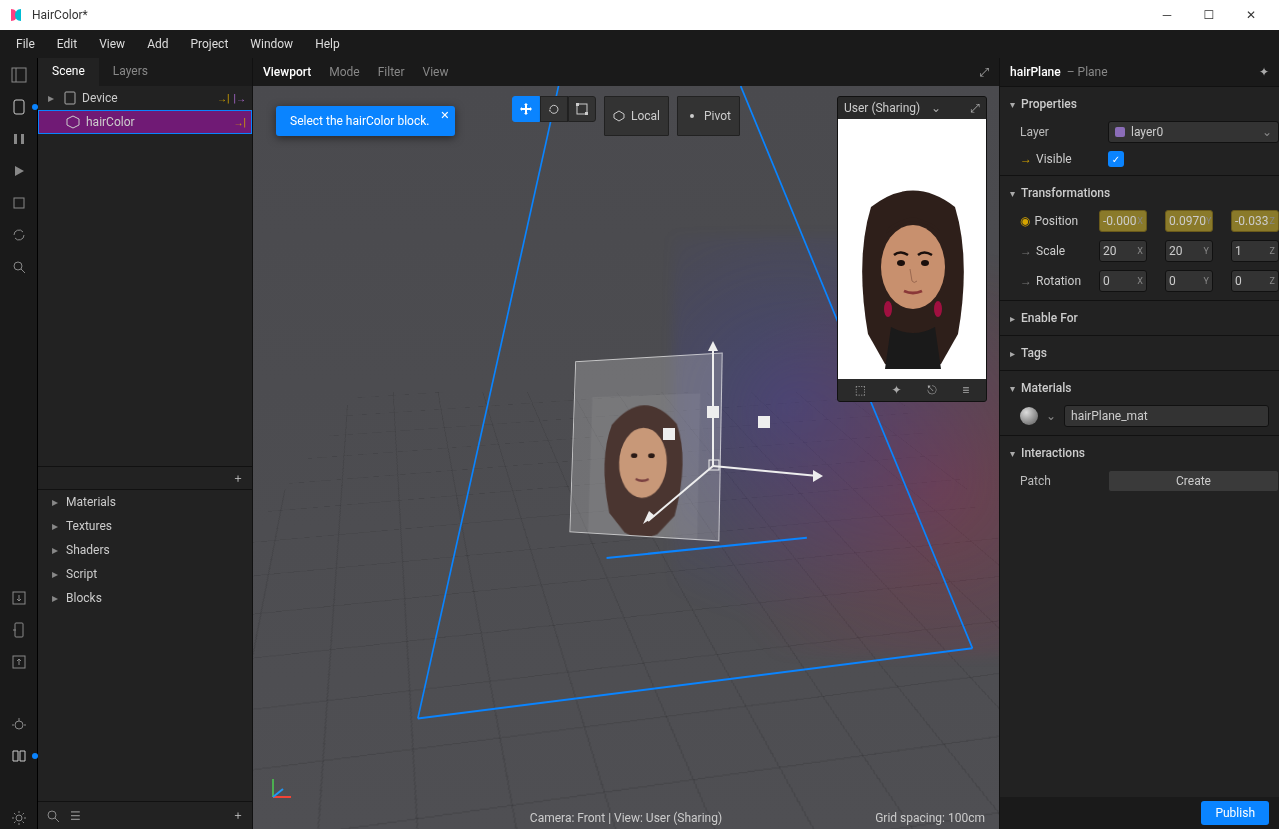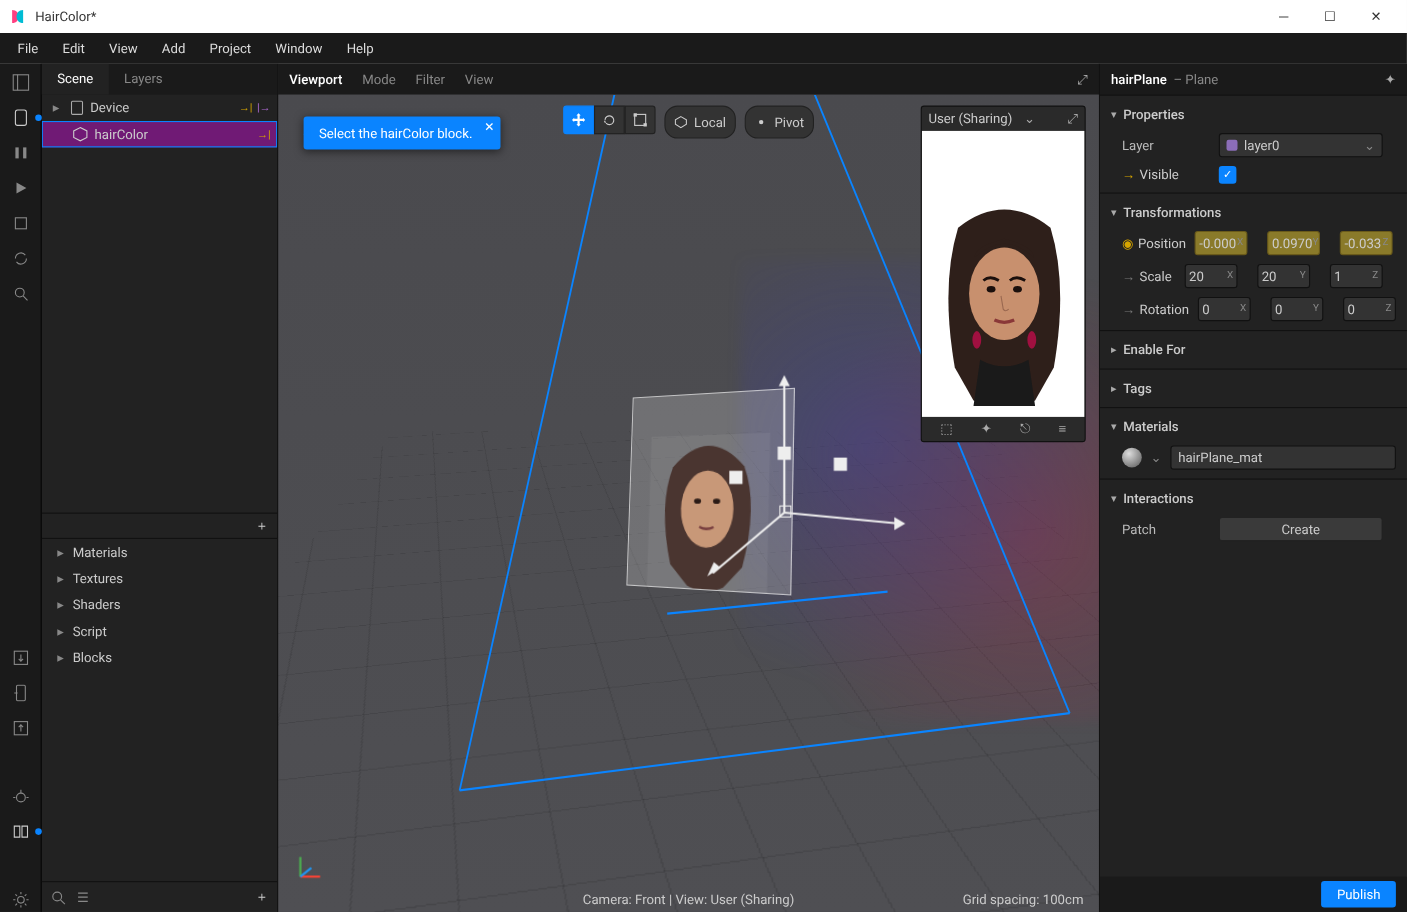--- a/index.html
+++ b/index.html
@@ -41,21 +41,21 @@
 .ctabs .expand { margin-left:auto; color:#aaa;}
 .viewport { flex:1; position:relative; background:linear-gradient(#4a4a4e,#4f4f53); overflow:hidden;}
 .grid { position:absolute; inset:0; background:
   repeating-linear-gradient(75deg, rgba(0,0,0,0.13) 0 1px, transparent 1px 60px),
   repeating-linear-gradient(-10deg, rgba(0,0,0,0.13) 0 1px, transparent 1px 60px);
   transform:perspective(800px) rotateX(58deg) translateY(80px); transform-origin:50% 60%; opacity:0.9;}
 .frustum { position:absolute; left:140px; top:0; right:10px; bottom:10px; pointer-events:none;}
 .frustum svg { width:100%; height:100%; }
 .frustum line { stroke:#0a84ff; stroke-width:2; }
 .vp-toolbar { position:absolute; top:10px; left:50%; transform:translateX(-50%); display:flex; gap:8px; }
-.btn { background:#333; border:1px solid #222; border-radius:12px; height:30px; display:flex; align-items:center; padding:8px 8px; gap:6px; color:#ddd; }
+.btn { background:#333; border:1px solid #222; border-radius:1px; height:40px; display:flex; align-items:center; padding:8px 8px; gap:6px; color:#ddd; }
 .btngroup { display:flex; }
 .btngroup .bseg { background:#333; border:1px solid #222; height:26px; width:28px; display:flex; align-items:center; justify-content:center; color:#ccc;}
 .btngroup .bseg:first-child { border-radius:3px 0 0 3px;}
 .btngroup .bseg:last-child { border-radius:0 3px 3px 0;}
 .preview { position:absolute; top:10px; right:12px; width:150px; background:#222; border:1px solid #111; border-radius:3px; overflow:hidden;text-align:center;}
 .preview .pvhdr { display:flex; align-items:center; justify-content:space-between; padding:4px 6px; background:#2a2a2a;}
 .preview .pvimg { width:100%; height:260px; background:#fff; position:relative;}
 .preview .pvimg .face { position:absolute; left:18px; top:70px; width:114px; height:180px; }
 .preview .pvbar { display:flex; justify-content:space-around; padding:4px; background:#2a2a2a;}
 .preview .pvbar span { color:#aaa; font-size:12px;}
@@ -68,21 +68,21 @@
 .statusbar .right { position:absolute; right:14px;}
 .axeswidget { position:absolute; left:14px; bottom:26px; }
 .rightpanel { width:280px; background:#222; display:flex; flex-direction:column; border-left:1px solid #111;}
 .rp-hdr { height:28px; display:flex; align-items:center; padding:0 10px; background:#1a1a1a;}
 .rp-hdr b { color:#fff; font-weight:500;}
 .rp-hdr .type { color:#888; margin-left:6px;}
 .rp-hdr .wand { margin-left:auto; color:#aaa;}
 .section { border-top:1px solid #111; padding:4px 0;}
 .sechdr { display:flex; align-items:center; padding:6px 10px; gap:6px; color:#fff; font-weight:500;}
 .sechdr .caret { color:#aaa; font-size:10px;}
-.proprow { display:flex; align-items:center; padding:4px 22px 4px 20px; gap:8px;}
+.proprow { display:flex; align-items:center; padding:4px 0 4px 20px; gap:8px;}
 .proprow .lbl { width:80px; color:#bbb; display:flex; align-items:center; gap:4px;}
 .proprow .keyarrow { color:#d6a500;}
 .layersel { flex:1; display:flex; align-items:center; background:#333; border:1px solid #111; border-radius:3px; height:22px; padding:0 6px; gap:6px;}
 .layersel .sw { width:10px; height:10px; background:#8b6db8; border-radius:2px;}
 .layersel .dd { margin-left:auto; color:#888;}
 .chk { width:16px; height:16px; background:#0a84ff; border-radius:3px; display:flex; align-items:center; justify-content:center; color:#fff; font-size:10px;}
 .vec { display:flex; gap:18px;}
 .vec .cell { width:48px; height:22px; background:#333; border:1px solid #111; border-radius:3px; display:flex; align-items:center; padding:0 3px; font-size:10px;}
 .vec .cell.k { background:#8a7a2a; border-color:#6a5a1a;}
 .vec .cell .ax { margin-left:auto; color:#888; font-size:9px;}

